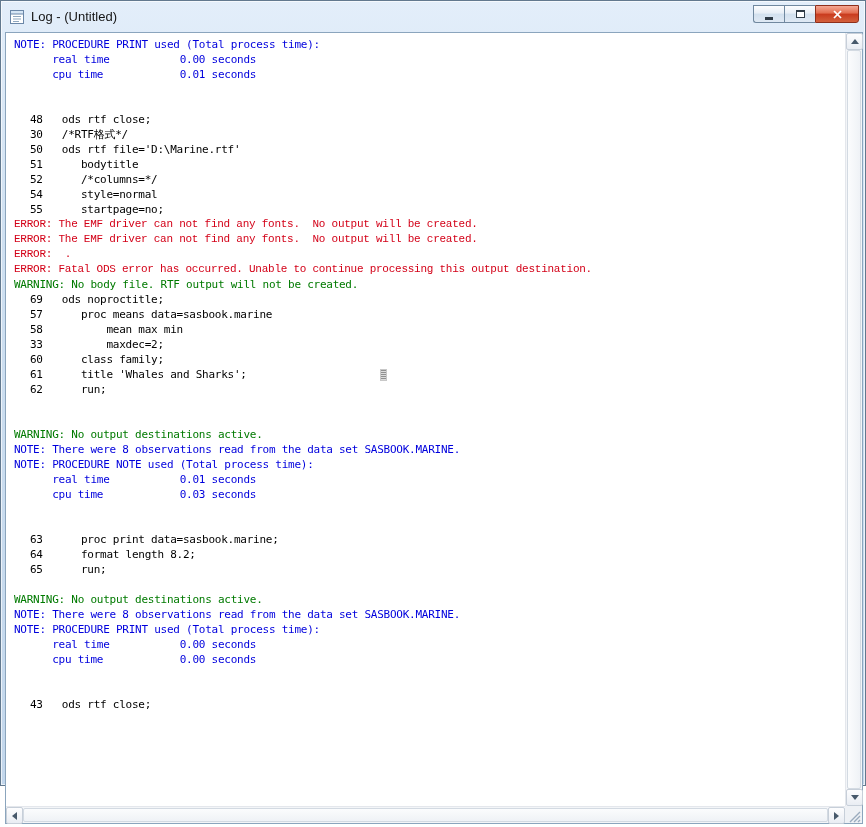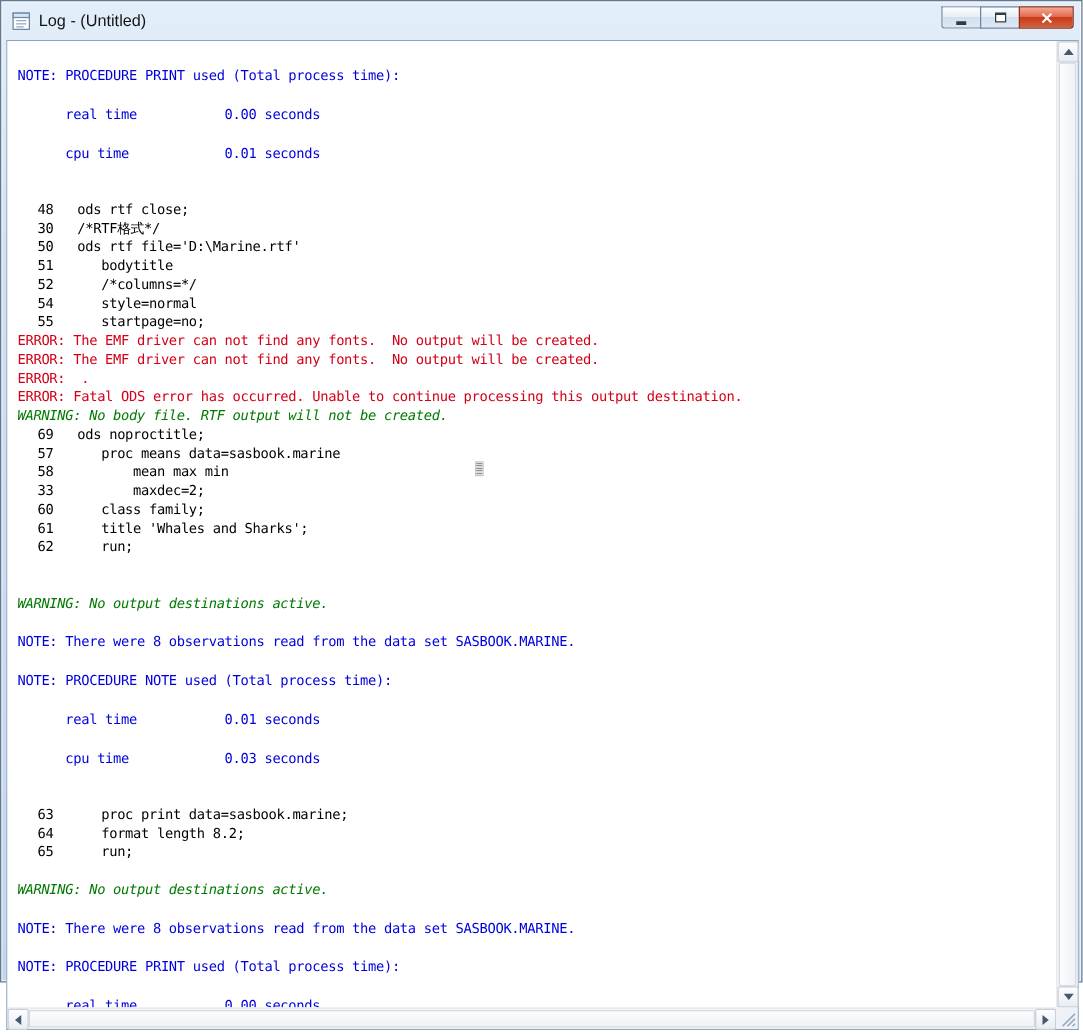--- a/index.html
+++ b/index.html
@@ -32,23 +32,23 @@
   
   .client { position:absolute; left:4px; top:31px; width:858px; height:792px;
     background:#fff; border:1px solid #8ba5bd; }
 
   .log-area { position:absolute; left:0; top:0; right:17px; bottom:17px;
     background:#fff; overflow:hidden; }
   .log-pre { padding:4px 0 0 8px; }
   .log-line { font-family:"DejaVu Sans Mono","Liberation Mono",monospace;
     font-size:11px; line-height:15px; min-height:15px;
     white-space:pre; letter-spacing:-0.25px; }
-  .log-line.note    { color: var(--note); margin-top: 16px; }
-  .log-line.error   { color: var(--error); }
-  .log-line.warning { color: var(--warning); font-style: italic; }
+  .log-line.note    { color: var(--note); }
+  .log-line.error   { color: var(--error); font-family: Liberation Mono, monospace; }
+  .log-line.warning { color: var(--warning); }
   .log-line.code    { color: var(--code); margin-left: 16px; }
 
   .caret { position:absolute; left:374px; top:336px; width:7px; height:12px;
     background:repeating-linear-gradient(180deg,#909090 0 1px,#dcdcdc 1px 2px);
     border:1px solid #c8c8c8; }
 
   
   .vscroll { position:absolute; right:0; top:0; width:17px; bottom:17px;
     background:#f3f5f8; border-left:1px solid #e4e7ec; }
   .hscroll { position:absolute; left:0; bottom:0; height:17px; right:17px;

